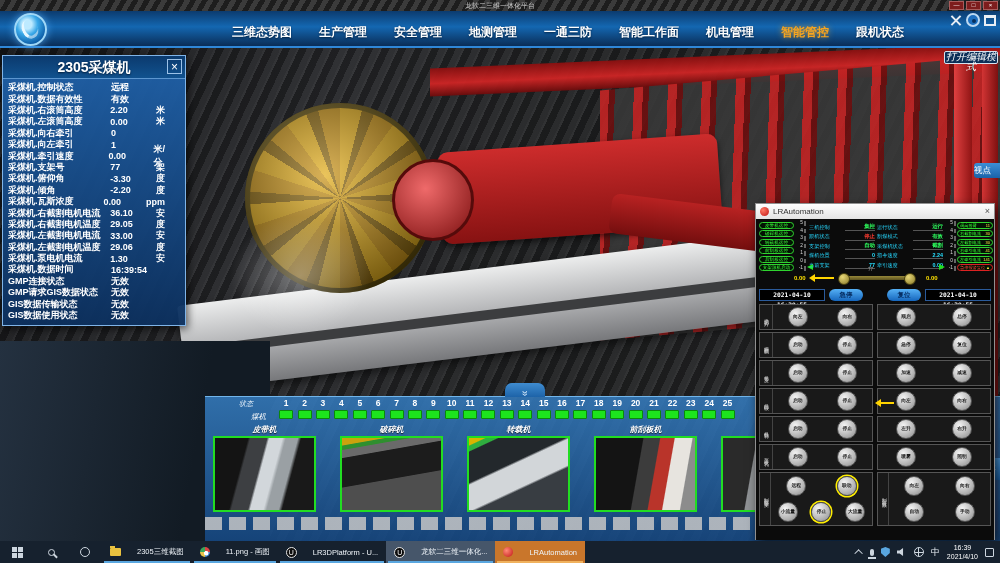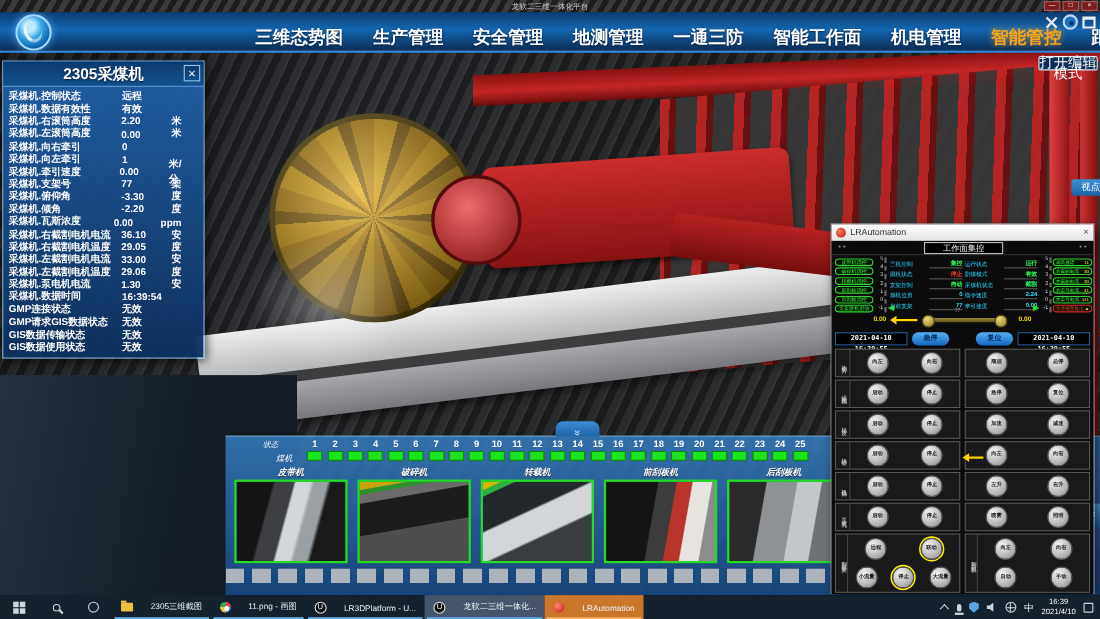--- a/index.html
+++ b/index.html
@@ -21,37 +21,37 @@
     background:linear-gradient(180deg,#0c3b6e 0%,#1467b1 45%,#0a2d57 100%);
     border-bottom:2px solid #2f87d8; }
   .logo-circle { position:absolute; left:14px; top:2px; width:33px; height:33px; border-radius:50%;
     background:radial-gradient(circle at 38% 32%,#bdeaff 0 18%,#39a8e8 40%,#0d5ea8 75%,#063a70);
     border:2px solid #9fd8f8; box-shadow:0 0 8px rgba(90,180,255,.8); }
   .logo-swirl { position:absolute; left:22px; top:8px; width:16px; height:20px; border-radius:50%;
     border-left:3px solid #e8f8ff; border-bottom:3px solid rgba(255,255,255,.5); transform:rotate(-25deg); }
   .brand { position:absolute; left:58px; top:8px; font-size:17px; font-weight:bold; color:#f2f7fd;
     letter-spacing:1px; text-shadow:0 1px 2px #041a33, 0 0 8px rgba(130,200,255,.5); }
   .menu { position:absolute; left:232px; top:13px; display:flex; gap:27px; }
-  .menu-item { font-size:16px; font-weight:bold; color:#fff; text-shadow:0 1px 2px #032141; white-space:nowrap; cursor:pointer; }
+  .menu-item { font-size:12px; font-weight:bold; color:#fff; text-shadow:0 1px 2px #032141; white-space:nowrap; cursor:pointer; }
   .menu-item.st-active { color:#f7a51f; text-shadow:0 0 6px rgba(247,165,31,.7); }
   .hdr-tools { position:absolute; right:4px; top:2px; display:flex; gap:4px; align-items:center; }
   .tool-x { position:relative; width:13px; height:13px; }
   .tool-x::before,.tool-x::after { content:""; position:absolute; left:6px; top:0; width:2px; height:13px; background:#e8eef5; }
   .tool-x::before { transform:rotate(45deg);} .tool-x::after { transform:rotate(-45deg);}
   .tool-gear { width:14px; height:14px; border-radius:50%; background:#1d6fc0; border:2px solid #bcd9f2; position:relative; }
   .tool-gear::after { content:""; position:absolute; left:4px; top:4px; width:4px; height:4px; border-radius:50%; background:#06305e; }
   .tool-max { width:12px; height:11px; border:2px solid #e8eef5; border-top-width:3px; }
 
   .edit-mode { position:absolute; right:2px; top:51px; z-index:7; width:54px; height:13px;
-    background:#0c2f58; border:1px solid #d5e2ef; color:#fff; font-size:13px; line-height:10px;
-    text-align:center; border-radius:2px; cursor:pointer; font-family:inherit; }
+    background:#0c2f58; border:1px solid #d5e2ef; color:#fff; font-size:10px; line-height:10px;
+    text-align:center; border-radius:2px; cursor:pointer; font-family:inherit;font-style:italic; }
 
   .viewpoint-tab { position:absolute; right:0; top:163px; z-index:4; width:26px; height:15px;
     background:linear-gradient(#3c8fd6,#1a62a8); color:#fff; font-size:8.5px; line-height:15px;
-    text-align:right; border-radius:3px 0 0 3px; cursor:pointer; }
+    text-align:left; border-radius:3px 0 0 3px; cursor:pointer; }
   .collapse-tab { position:absolute; right:0; top:458px; z-index:4; width:14px; height:22px;
     background:linear-gradient(#4a9be0,#1a62a8); color:#fff; font-size:10px; line-height:20px;
     text-align:center; border-radius:3px 0 0 3px; cursor:pointer; }
 
   
   .scene { position:absolute; left:0; top:11px; width:1000px; height:530px; z-index:0;
     background:linear-gradient(110deg,#17181a 0%,#292a2d 30%,#222324 55%,#2d2e30 100%); }
   .coal-tex { position:absolute; inset:0;
     background:repeating-linear-gradient(115deg,rgba(255,255,255,.07) 0 2px,rgba(0,0,0,.3) 2px 9px,rgba(255,255,255,.04) 9px 15px);
     opacity:.85; }
@@ -106,21 +106,21 @@
     border-top:1px solid #71b5ea; }
   .strip-chevron { position:absolute; left:300px; top:-14px; width:40px; height:14px;
     background:linear-gradient(#3f8cd0,#1d63a8); border-radius:7px 7px 0 0; text-align:center; cursor:pointer; }
   .chev-glyph { display:inline-block; color:#dff0ff; font-size:10px; line-height:13px; transform:rotate(-90deg); }
   .strip-status-label { position:absolute; left:34px; top:2px; font-size:7px; color:#e8f2fb; font-style:italic; }
   .strip-row-label { position:absolute; left:46px; top:15px; font-size:7.5px; color:#fff; font-style:italic; }
   .channels { position:absolute; left:72px; top:1px; display:flex; }
   .ch { width:18.4px; display:flex; flex-direction:column; align-items:center; }
   .chnum { font-size:8.5px; font-weight:bold; color:#fff; height:11px; }
   .chsq { width:14px; height:9px; background:#1de41d; border:1px solid #0b880b; border-radius:1px; margin-top:1px; }
-  .cameras { position:absolute; left:8px; top:27px; display:flex; gap:9px; }
+  .cameras { position:absolute; left:8px; top:27px; display:flex; gap:24px; }
   .cam-item { width:103px; }
   .cam-name { text-align:center; font-size:8px; font-style:italic; font-weight:bold; color:#fff;
     text-shadow:0 1px 1px #123; margin-bottom:1px; }
   .cam-thumb { height:76px; border:2px solid #22dd22; background:#222; }
   .cam-item:nth-child(1) .cam-thumb { background:linear-gradient(105deg,#141414 0 28%,#3d3f42 30% 44%,#d2d7db 46% 57%,#9aa0a4 60% 70%,#191919 73%); }
   .cam-item:nth-child(2) .cam-thumb { background:linear-gradient(170deg,#caa20e 0 8%,#2f8f2f 9% 13%,#6a6a6a 14% 22%,#1c1c1c 23% 55%,#4e4e4e 56%); }
   .cam-item:nth-child(3) .cam-thumb { background:linear-gradient(155deg,#d8b400 0 6%,#2fae3f 7% 11%,#23282c 12% 38%,#d2d6d9 40% 62%,#383d42 64%); }
   .cam-item:nth-child(4) .cam-thumb { background:linear-gradient(100deg,#141414 0 42%,#3c3c3c 43% 57%,#b9342a 58% 70%,#e7e4df 71% 86%,#8c8c8c 87%); }
   .cam-item:nth-child(5) .cam-thumb { background:linear-gradient(100deg,#2a2a2a 0 30%,#8f9295 31% 55%,#c4c7ca 56% 75%,#6f7376 76%); }
   .pager-strip { position:absolute; left:0; top:120px; width:545px; height:13px; opacity:.85; cursor:pointer;
@@ -560,25 +560,20 @@
     <div class="pager-strip"></div>
   </div>
 
   <div class="lra">
     <div class="lra-titlebar">
       <span class="lra-logo"></span>
       <span class="lra-title">LRAutomation</span>
       <span class="lra-close">×</span>
     </div>
     <div class="lra-body">
-      <div class="lra-tabbar">
-        <span class="lra-dots l">• •</span>
-        <div class="lra-tab">工作面集控</div>
-        <span class="lra-dots r">• •</span>
-      </div>
 
       <div class="lra-upper">
         <div class="lra-lbtns">
 
         <div class="lbtn">皮带机远控</div>
             <div class="lbtn">破碎机远控</div>
             <div class="lbtn">转载机远控</div>
             <div class="lbtn">前刮板远控</div>
             <div class="lbtn">后刮板远控</div>
             <div class="lbtn">支架跟机启动</div>

